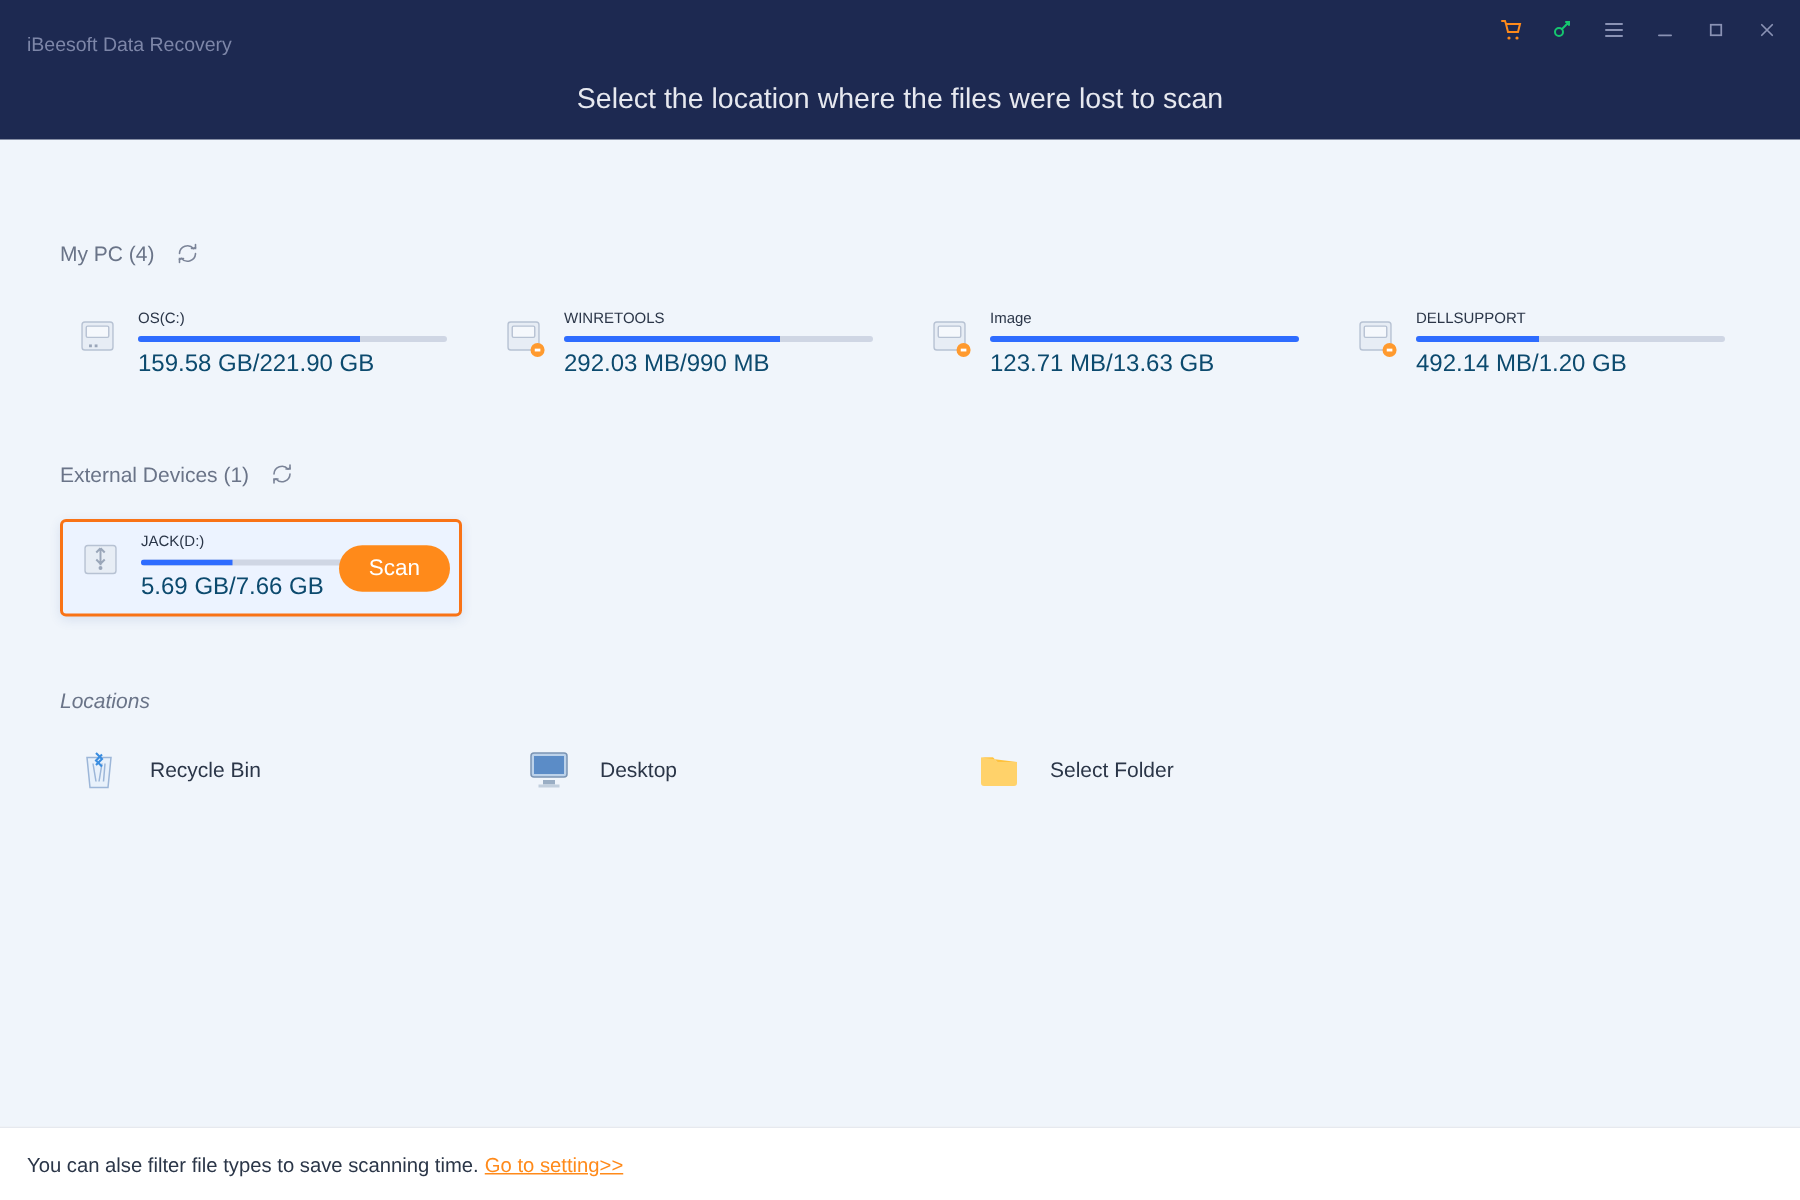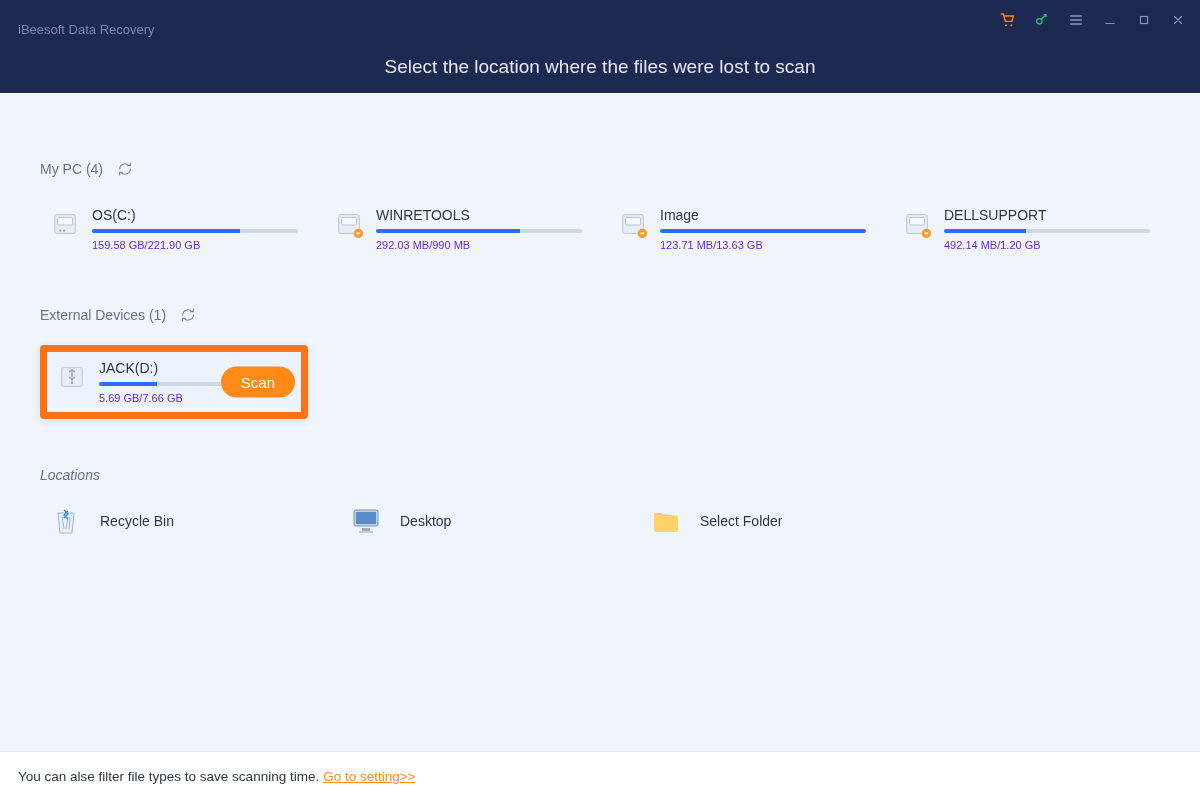--- a/index.html
+++ b/index.html
@@ -42,37 +42,37 @@
   .drive-card {
     width: 268px;
     padding: 8px 10px 8px 10px;
     display: flex;
     gap: 12px;
     cursor: pointer;
     border-radius: 4px;
   }
   .drive-card.selected {
     background: #ecf3ff;
-    border: 7px solid #f97316;
+    border: 2px solid #f97316;
     box-shadow: 0 2px 8px rgba(50,80,160,.12);
     position: relative;
   }
   .drive-icon {
     width: 30px; height: 30px;
     margin-top: 2px;
     position: relative;
   }
   .drive-info { flex: 1; }
-  .drive-name { color: #2b3648; font-size: 14px; margin-bottom: 6px; }
+  .drive-name { color: #2b3648; font-size: 10px; margin-bottom: 6px; }
   .progress {
     width: 100%; height: 4px; background: #cfd6e4; border-radius: 2px;
     overflow: hidden; margin-bottom: 6px;
   }
   .progress .bar { height: 100%; background: #2e6cff; }
-  .drive-size { color: #6d28d9; font-size: 11px; }
+  .drive-size { color: #0c4a6e; font-size: 16px; }
   .scan-btn {
     position: absolute;
     right: 6px;
     top: 50%;
     transform: translateY(-50%);
     background: #ff8a1a;
     color: #fff;
     font-size: 15px;
     padding: 7px 20px;
     border-radius: 18px;

